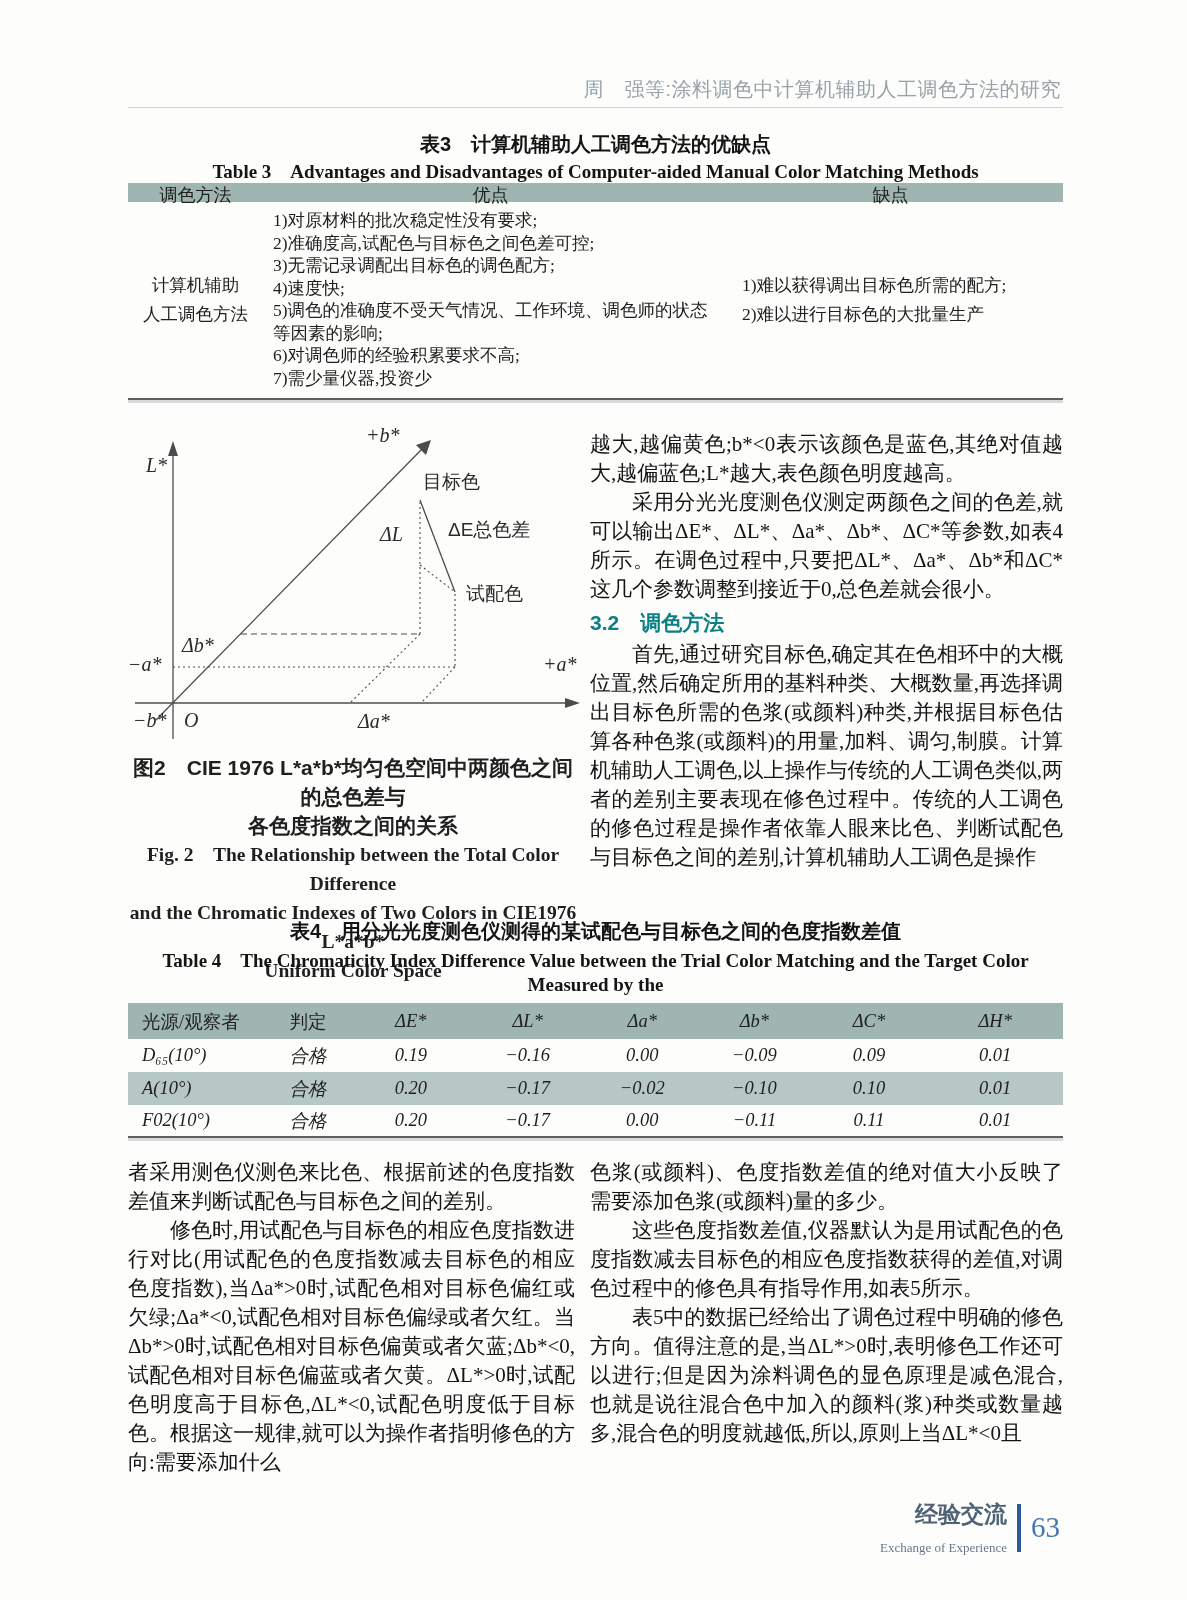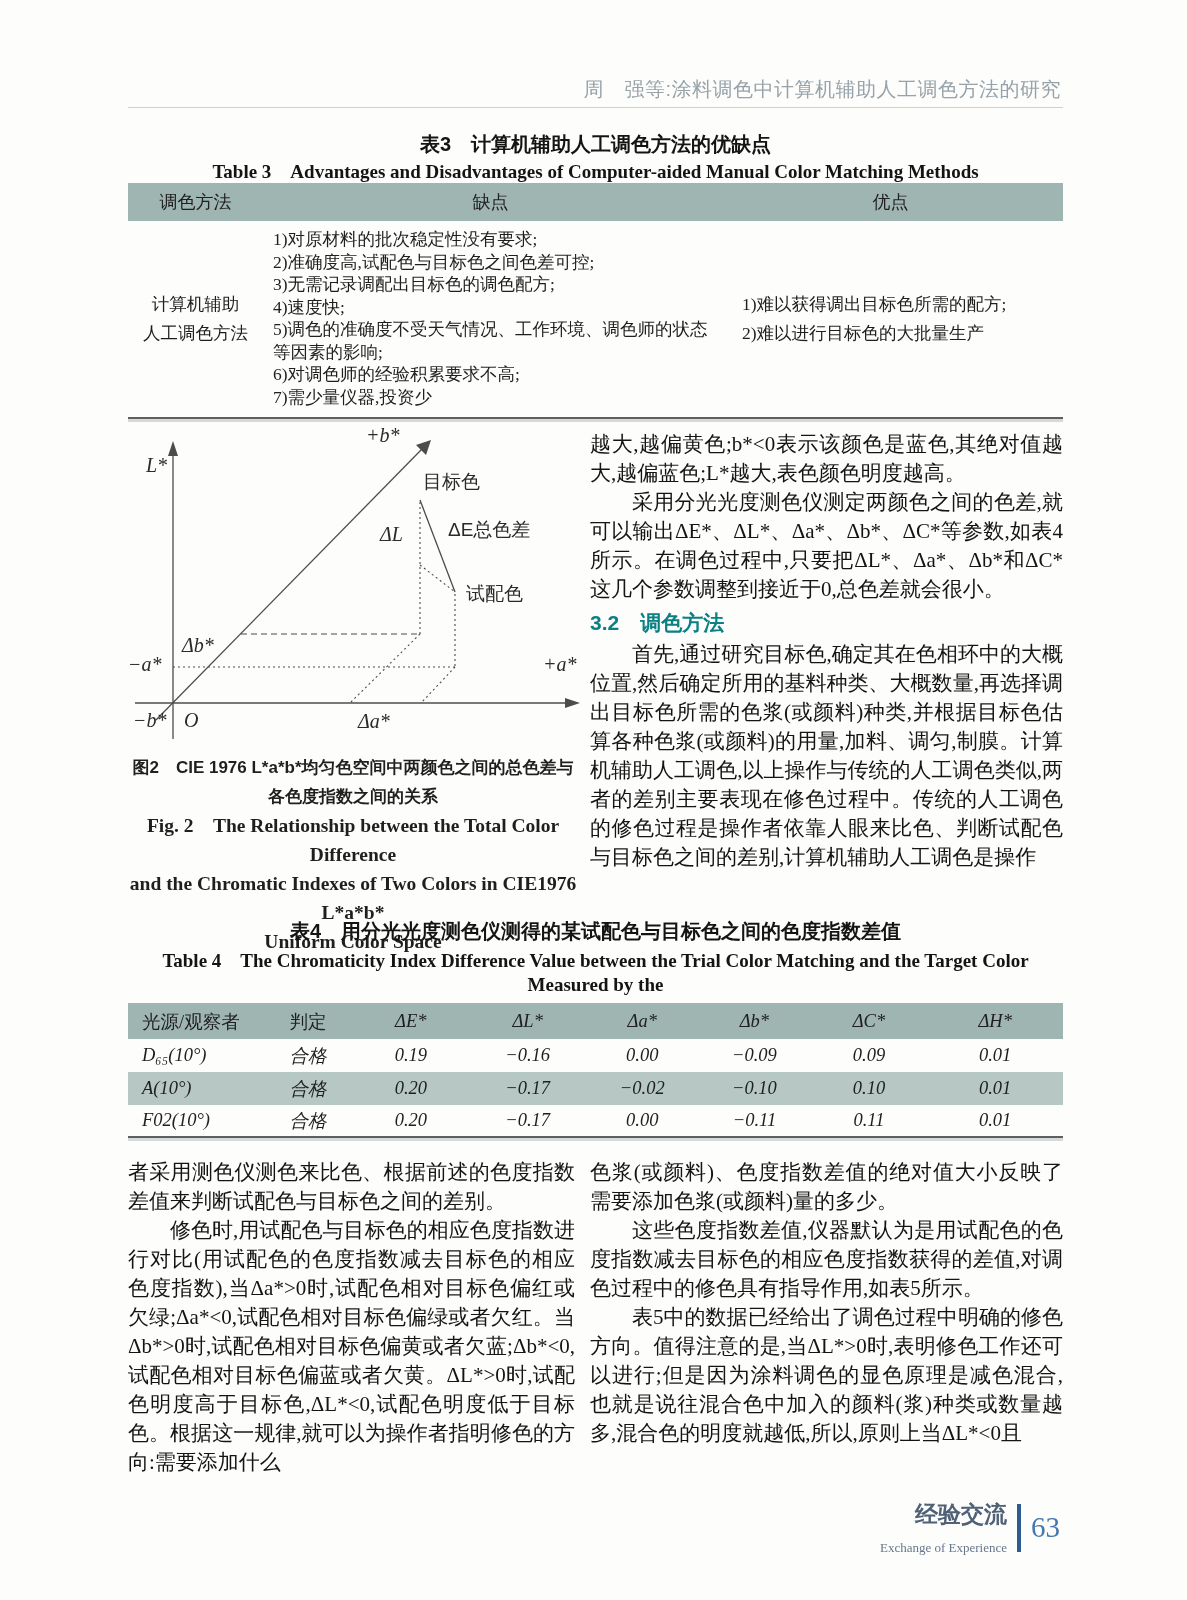--- a/index.html
+++ b/index.html
@@ -13,42 +13,42 @@
   .head-rule { position:absolute; top:107px; left:128px; width:935px; height:1px; background:#ccd2d5; }
 
   
   .tbl-title-cn { position:absolute; left:128px; width:935px; text-align:center;
                   font-family:"Liberation Sans", sans-serif; font-weight:bold; font-size:20px; color:#141414; }
   .tbl-title-en { position:absolute; left:128px; width:935px; text-align:center;
                   font-weight:bold; font-size:19px; color:#141414; }
 
   
   .t3 { position:absolute; top:183px; left:128px; width:935px; font-size:17.5px; }
-  .t3-head { display:grid; grid-template-columns:135px 455px 1fr; background:#9fb5b1; height:38px;
+  .t3-head { display:grid; grid-template-columns:135px 455px 1fr; background:#9fb5b1; height:19px;
              align-items:center; font-size:18px; }
   .t3-head div { text-align:center; }
   .t3-body { display:grid; grid-template-columns:135px 455px 1fr; border-bottom:2px solid #5f5f5f;
              box-shadow:0 3px 0 #d6dadb; }
   .t3-method { display:flex; flex-direction:column; justify-content:center; text-align:center; line-height:29px; }
   .t3-adv { padding:7px 4px 9px 10px; line-height:22.5px; }
   .t3-dis { display:flex; flex-direction:column; justify-content:center; padding-left:24px; line-height:29px; }
 
   
   .fig2 { position:absolute; top:424px; left:128px; width:452px; height:320px; }
   .fig2 svg { width:100%; height:100%; }
   .fig2 text { fill:#2a2a2a; }
   .fig-math { font-family:"Liberation Serif", serif; font-style:italic; font-size:20px; }
   .fig-cjk  { font-family:"Liberation Sans", sans-serif; font-size:19px; font-style:normal; }
   .fig2 line, .fig2 polyline { stroke:#4c4c4c; stroke-width:1.3; fill:none; }
   .fig2 .dot  { stroke-dasharray:2 3; stroke-width:1.1; }
   .fig2 .dash { stroke-dasharray:6 4; stroke-width:1.1; }
   .fig2 polygon { fill:#4c4c4c; }
 
   .fig2-caption { position:absolute; top:753px; left:124px; width:458px; text-align:center; line-height:29px; }
-  .cap-cn { font-family:"Liberation Sans", sans-serif; font-weight:bold; font-size:17px; }
+  .cap-cn { font-family:"Liberation Sans", sans-serif; font-weight:bold; font-size:21px; }
   .cap-en { font-weight:bold; font-size:19.5px; }
 
   
   .col { position:absolute; font-size:21px; line-height:29px; text-align:justify; color:#141414; }
   .col p.ind { text-indent:2em; }
   .col-top-right { top:430px; left:590px; width:473px; }
   .col-bot-left  { top:1158px; left:128px; width:447px; }
   .col-bot-right { top:1158px; left:590px; width:473px; }
   .sec-head { font-family:"Liberation Sans", sans-serif; font-weight:bold; font-size:21px;
               color:#0b8084; text-align:left; text-indent:0; margin:4px 0 3px 0; }
@@ -79,22 +79,22 @@
 
   <div class="running-head">周　强等:涂料调色中计算机辅助人工调色方法的研究</div>
   <div class="head-rule"></div>
 
   <div class="tbl-title-cn" style="top:131px;">表3　计算机辅助人工调色方法的优缺点</div>
   <div class="tbl-title-en" style="top:159px;">Table 3　Advantages and Disadvantages of Computer-aided Manual Color Matching Methods</div>
 
   <div class="t3">
     <div class="t3-head">
       <div>调色方法</div>
+      <div>优点</div>
       <div>缺点</div>
-      <div>优点</div>
     </div>
     <div class="t3-body">
       <div class="t3-method">
         <div>计算机辅助</div>
         <div>人工调色方法</div>
       </div>
       <div class="t3-adv">
         <div>1)对原材料的批次稳定性没有要求;</div>
         <div>2)准确度高,试配色与目标色之间色差可控;</div>
         <div>3)无需记录调配出目标色的调色配方;</div>

